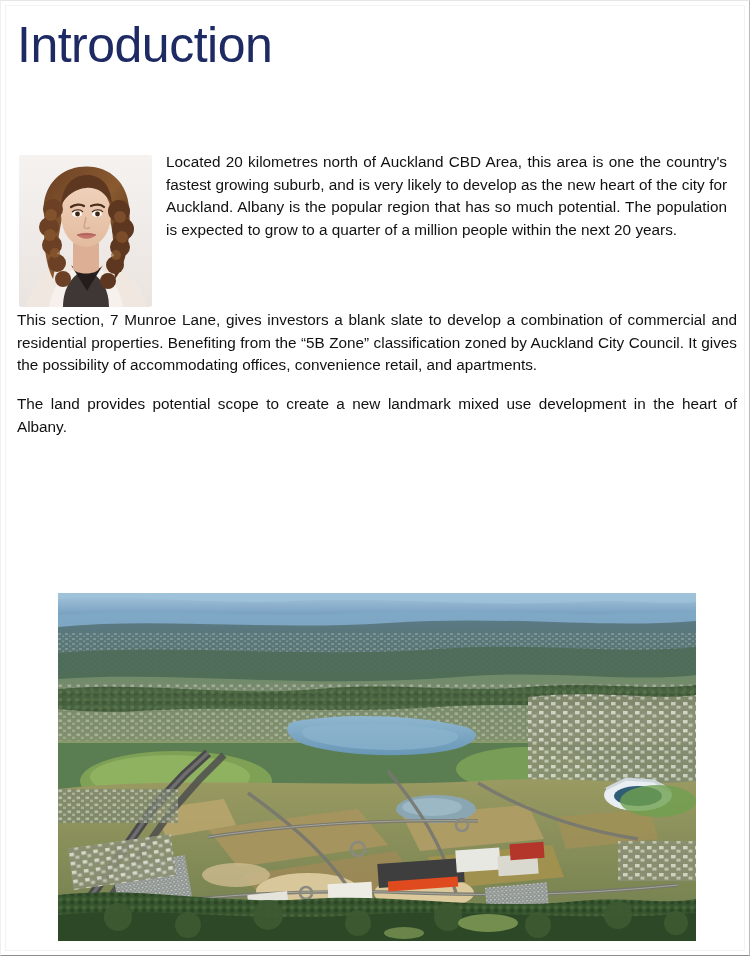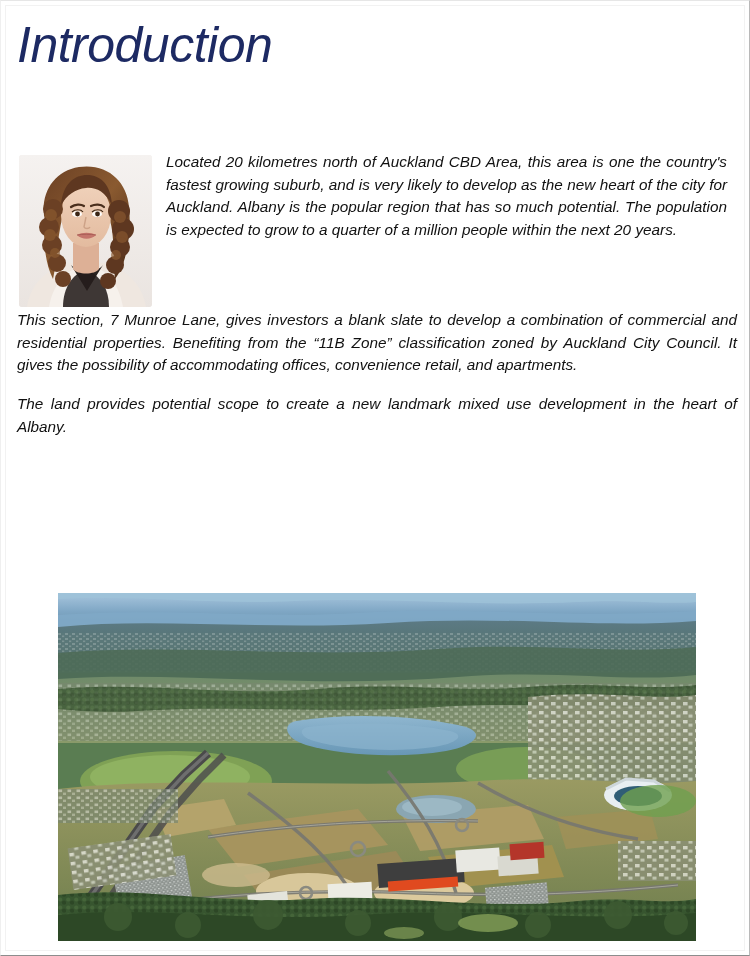--- a/index.html
+++ b/index.html
@@ -18,21 +18,20 @@
   #page {
     position: relative;
     width: 750px;
     height: 956px;
     box-sizing: border-box;
     background: #ffffff;
     border-right: 1px solid #b9b9b9;
     border-bottom: 1px solid #8d8d8d;
     border-top: 1px solid #e6e6e6;
     border-left: 1px solid #efefef;
-    font-style: italic;
   }
   #page::before {
     content: "";
     position: absolute;
     left: 4px; top: 4px; right: 4px; bottom: 4px;
     border: 1px solid #f2f2f2;
     pointer-events: none;
   }
 
   
@@ -197,21 +196,21 @@
 
         <path d="M58 80 C63 77 72 77 77 80 C72 85 63 85 58 80 Z" fill="#c4756b"></path>
         <path d="M58 80 C64 79 71 79 77 80" stroke="#a65a53" stroke-width="0.9" fill="none"></path>
       </svg>
     </div>
 
     <p class="para para-intro">Located 20 kilometres north of Auckland CBD Area, this area is one the country's fastest growing suburb, and is very likely to develop as the new heart of the city for Auckland. Albany is the popular region that has so much potential. The population is expected to grow to a quarter of a million people within the next 20 years.</p>
   </div>
 
   <div class="body-paras">
-    <p class="para">This section, 7 Munroe Lane, gives investors a blank slate to develop a combination of commercial and residential properties. Benefiting from the “11B Zone” classification zoned by Auckland City Council. It gives the possibility of accommodating offices, convenience retail, and apartments.</p>
+    <p class="para">This section, 7 Munroe Lane, gives investors a blank slate to develop a combination of commercial and residential properties. Benefiting from the “5B Zone” classification zoned by Auckland City Council. It gives the possibility of accommodating offices, convenience retail, and apartments.</p>
     <p class="para">The land provides potential scope to create a new landmark mixed use development in the heart of Albany.</p>
   </div>
 
   <div class="aerial-wrap">
     <svg class="aerial-svg" viewBox="0 0 638 348" xmlns="http://www.w3.org/2000/svg" preserveAspectRatio="none">
       <defs>
         <linearGradient id="sky" x1="0" y1="0" x2="0" y2="1">
           <stop offset="0%" stop-color="#a8c6de"></stop>
           <stop offset="55%" stop-color="#7ea6c4"></stop>
           <stop offset="100%" stop-color="#6d93ad"></stop>

